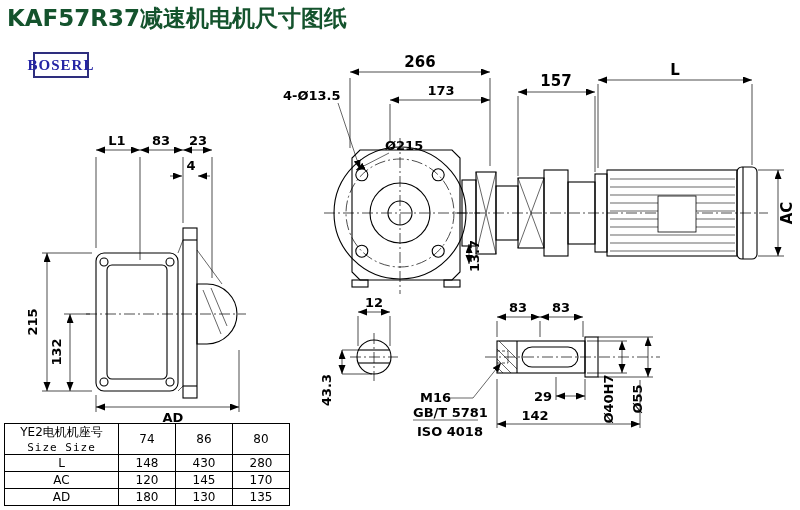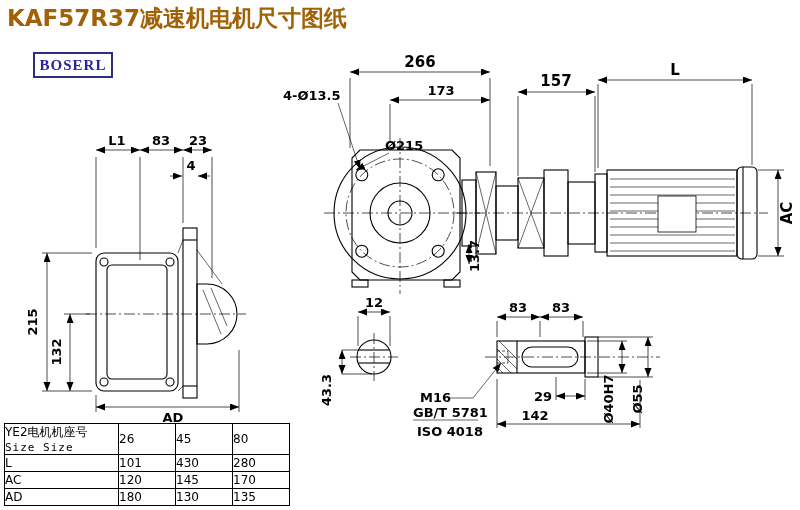--- a/index.html
+++ b/index.html
@@ -1,33 +1,33 @@
 <!DOCTYPE html>
 <html><head>
 <meta charset="utf-8">
 <style>
   *{margin:0;padding:0;box-sizing:border-box}
   html,body{background:#fff}
   #canvas{position:relative;width:800px;height:510px;background:#fff;overflow:hidden;
           font-family:"DejaVu Sans",sans-serif;color:#000}
-  #title{position:absolute;left:7px;top:3px;font-size:23px;font-weight:bold;color:#a16207;
+  #title{position:absolute;left:7px;top:3px;font-size:23px;font-weight:bold;color:#14532d;
          font-family:"DejaVu Sans",sans-serif;white-space:nowrap}
-  #logo{position:absolute;left:33px;top:52px;width:80px;height:26px;border:2px solid #2e2e7e;
+  #logo{position:absolute;left:33px;top:52px;width:56px;height:26px;border:2px solid #2e2e7e;
         display:flex;align-items:center;justify-content:center;
         font-family:"Liberation Serif",serif;font-size:15px;font-weight:bold;color:#2525a5;letter-spacing:1px}
   svg{position:absolute;left:0;top:0}
   .ln{stroke:#000;stroke-width:1.1;fill:none}
   .thin{stroke:#000;stroke-width:.6;fill:none}
   .ext{stroke:#000;stroke-width:.7;fill:none}
   .cl{stroke:#000;stroke-width:.7;fill:none;stroke-dasharray:11 3 2 3}
   .dash{stroke:#000;stroke-width:.7;fill:none;stroke-dasharray:3 2}
   text.d{font-family:"DejaVu Sans",sans-serif;font-size:13px;font-weight:bold;fill:#000}
   text.dl{font-size:15px}
   .spec{position:absolute;left:4px;top:423px;border-collapse:collapse;background:#fff}
-  .spec td{border:1px solid #000;vertical-align:middle;
+  .spec td{border:1px solid #000;text-align:center;vertical-align:middle;
            font:12px "DejaVu Sans",sans-serif;padding:0}
   .spec td.c1{width:114px}
   .spec td.cv{width:57px;height:17px}
   .spec tr.hd td{height:30px}
   .mono{font:11px "DejaVu Sans Mono",monospace;letter-spacing:1px}
 </style>
 </head>
 <body>
 
 <div id="canvas">
@@ -223,27 +223,27 @@
     </g>
   </svg>
 
   <table class="spec">
     <tbody>
         <tr class="hd">
       <td class="c1">
         <div>YE2电机机座号</div>
         <div class="mono">Size Size</div>
       </td>
-      <td class="cv">26</td>
-      <td class="cv">45</td>
+      <td class="cv">74</td>
+      <td class="cv">86</td>
       <td class="cv">80</td>
     </tr>
     <tr>
       <td class="c1">L</td>
-      <td class="cv">101</td>
+      <td class="cv">148</td>
       <td class="cv">430</td>
       <td class="cv">280</td>
     </tr>
     <tr>
       <td class="c1">AC</td>
       <td class="cv">120</td>
       <td class="cv">145</td>
       <td class="cv">170</td>
     </tr>
     <tr>

